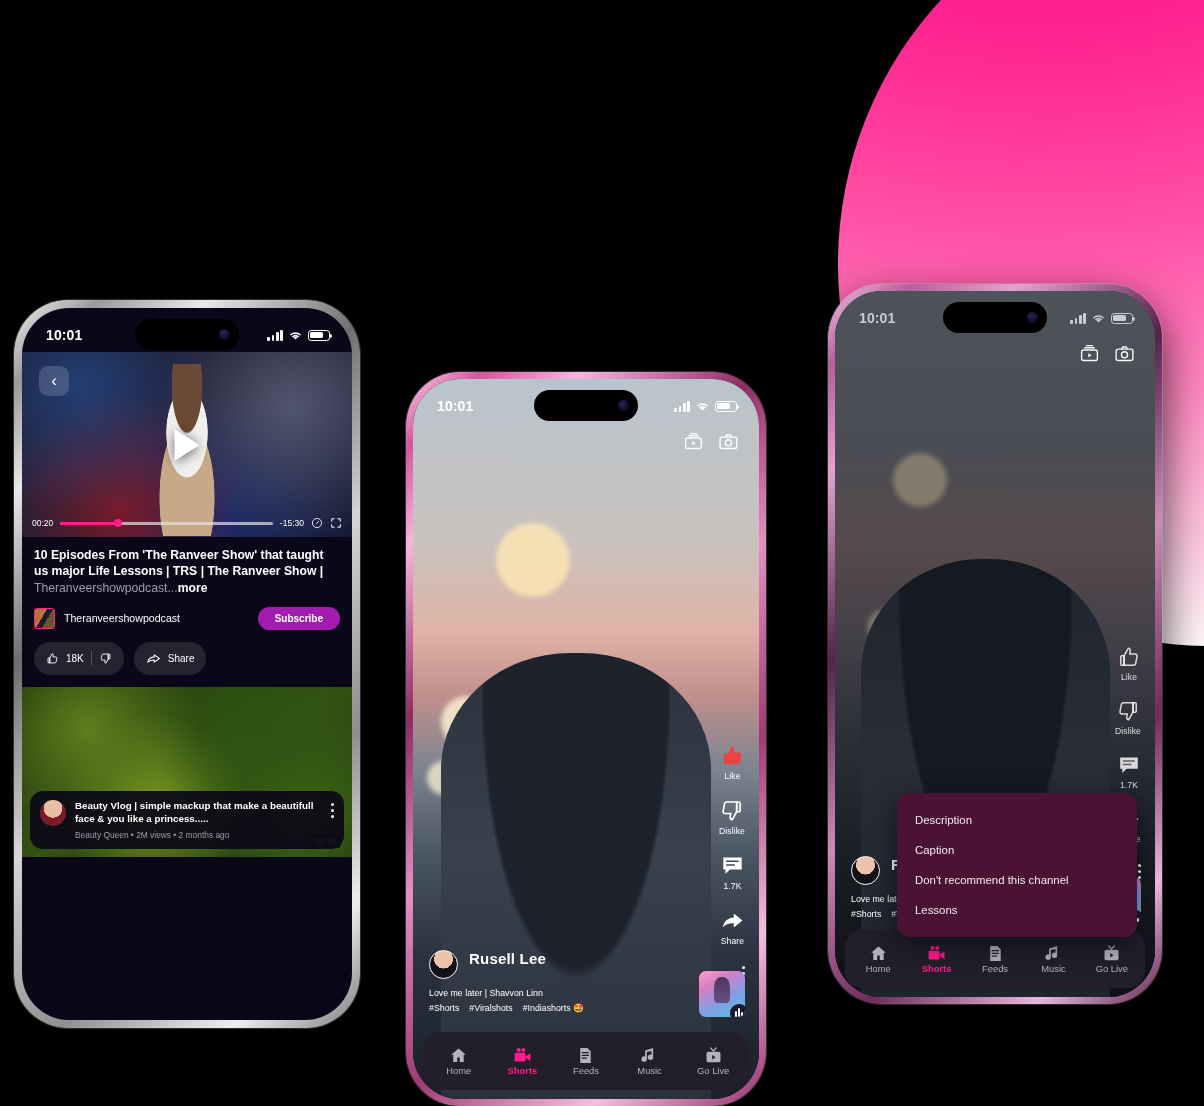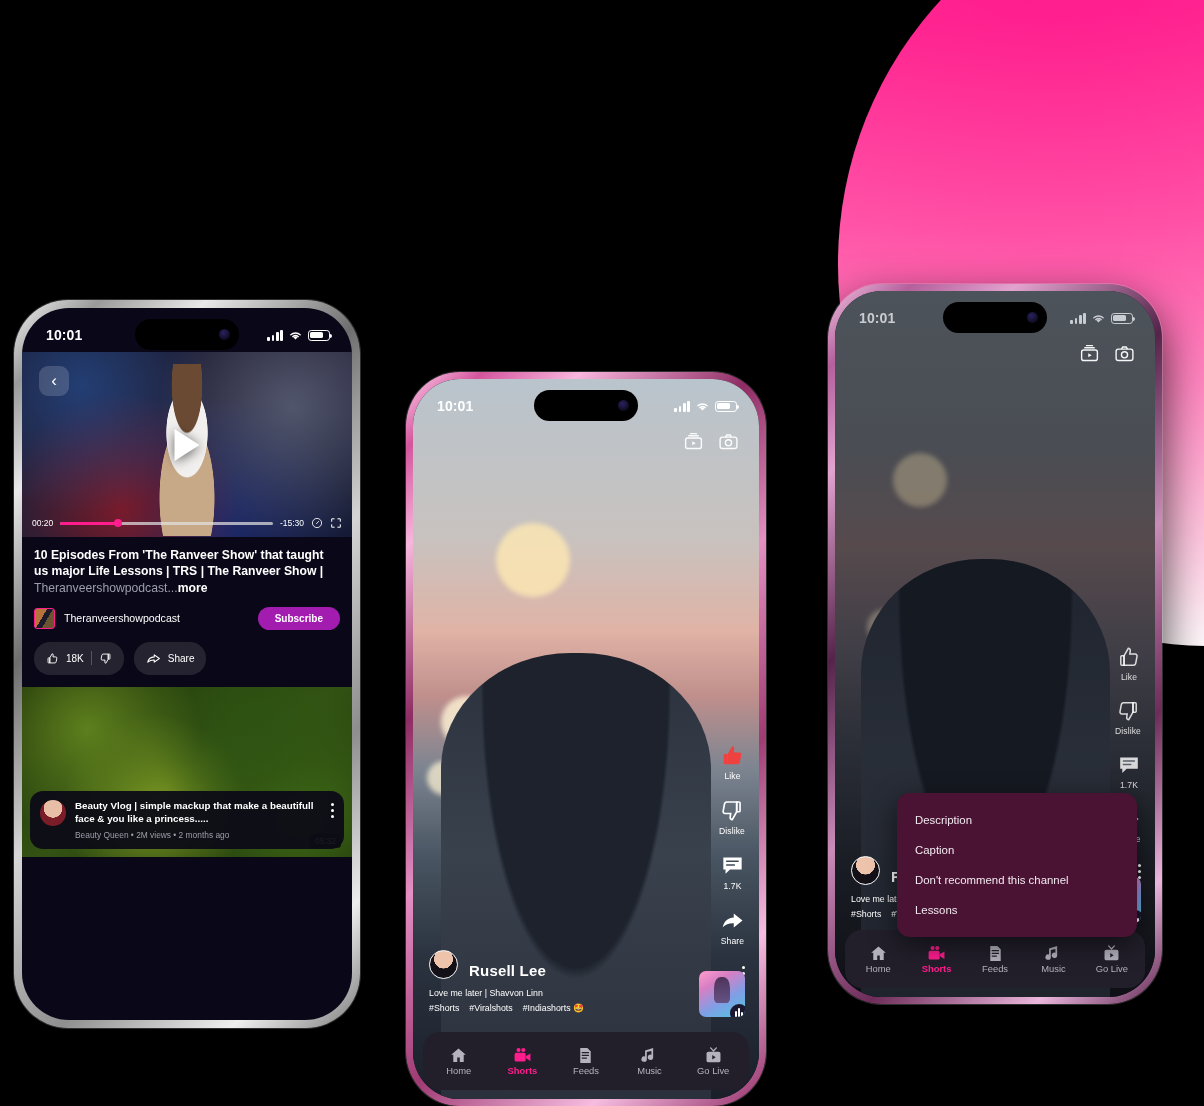--- a/index.html
+++ b/index.html
@@ -177,21 +177,21 @@
   .bokeh { position:absolute; border-radius:50%; filter: blur(2.5px); }
   .topbar-icons { position:absolute; right: 20px; top: 52px; display:flex; gap: 14px; z-index: 12; }
   .icon-btn { width: 21px; height: 21px; color:#fff; opacity:.95; }
 
   .rail { position:absolute; right: 14px; bottom: 118px; display:flex; flex-direction:column;
     align-items:flex-end; gap: 17px; z-index: 14; color:#fff; }
   .rail .item { display:flex; flex-direction:column; align-items:center; gap:3px; }
   .rail .lbl { font-size: 8.6px; letter-spacing:.1px; }
 
   .cp-meta { position:absolute; left: 16px; right: 14px; bottom: 86px; z-index: 14; color:#fff; }
-  .cp-user { display:flex; align-items:flex-end; gap: 11px; }
+  .cp-user { display:flex; align-items:flex-start; gap: 11px; }
   .avatar-lg { width: 29px; height: 29px; border-radius:50%;
     background: radial-gradient(circle at 50% 30%, #edc3ab 0 40%, #141018 41%),
                 linear-gradient(#2a2533,#120f18); border:1.5px solid #fff; }
   .cp-name { font-size: 15px; font-weight: 700; letter-spacing:.2px; }
   .cp-song { font-size: 8.8px; margin-top: 9px; }
   .cp-tags { font-size: 8.8px; margin-top: 5px; display:flex; gap: 10px; align-items:center; }
   .music-thumb { position:absolute; right: 0; bottom: -4px; width: 46px; height: 46px;
     border-radius: 7px; overflow:hidden;
     background: linear-gradient(150deg,#ff9ccd 0%, #d77fc4 28%, #7f9fe6 62%, #4fc6de 100%); }
   .music-thumb .fig { position:absolute; left:32%; top:12%; width:36%; height:58%;

